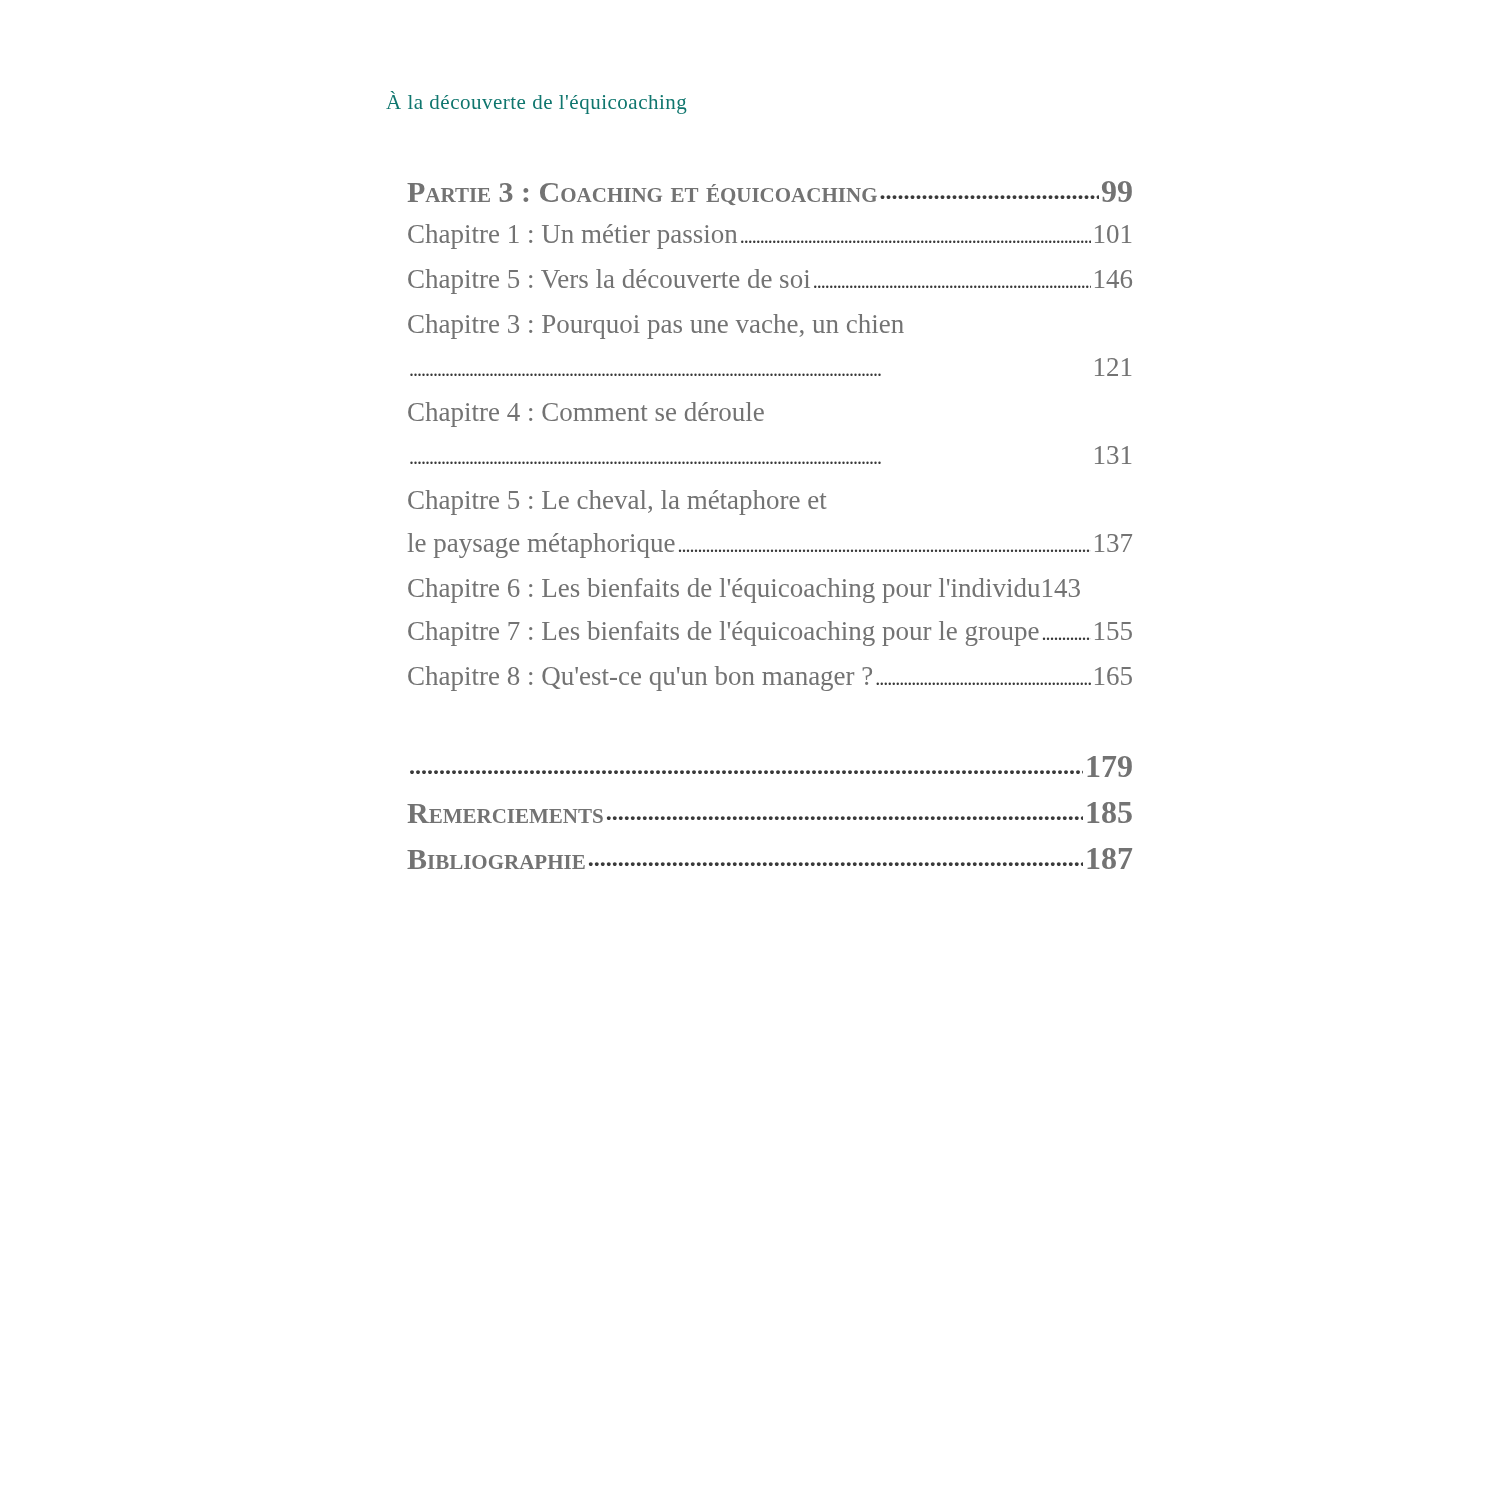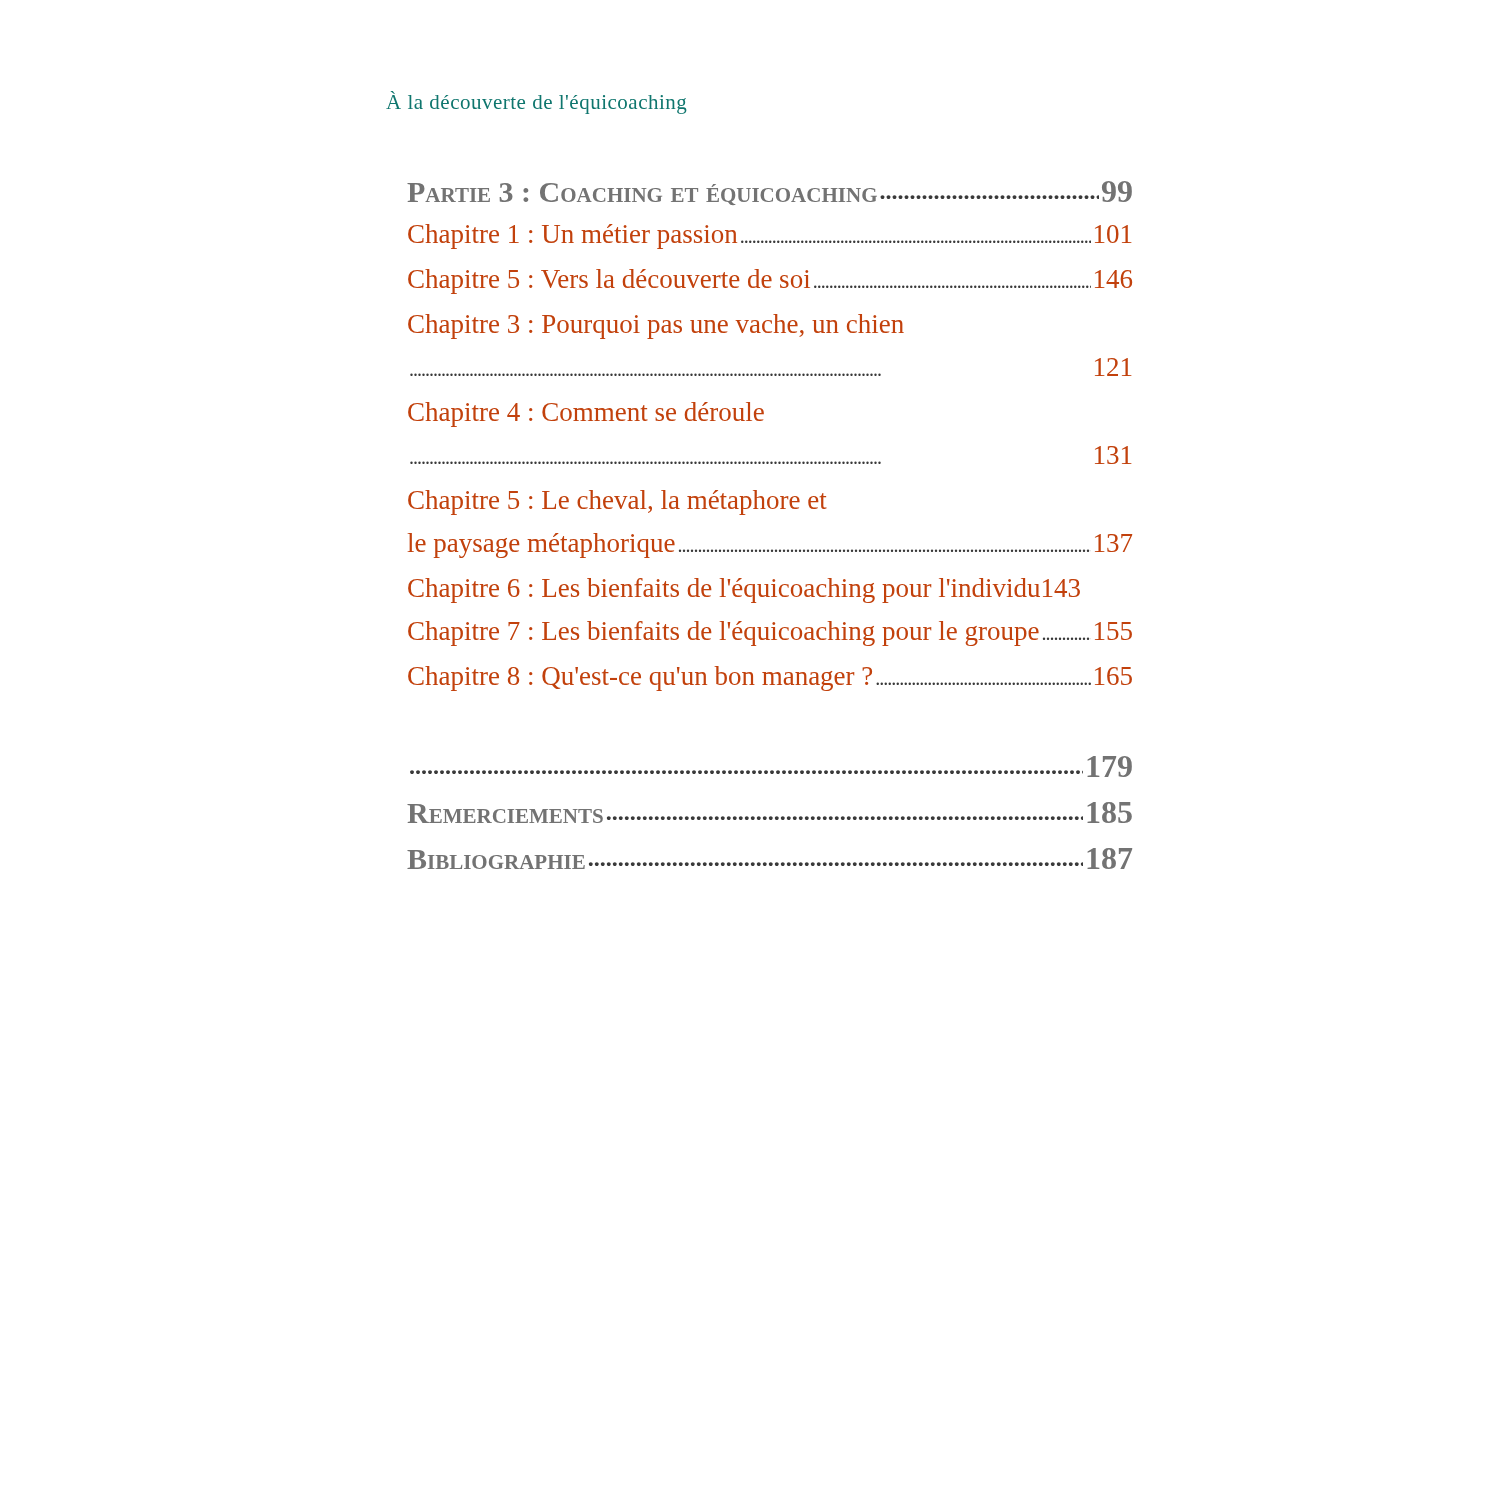--- a/index.html
+++ b/index.html
@@ -8,21 +8,21 @@
       font-family: "Liberation Serif", "DejaVu Serif", serif; color: #2a2a2a;
       overflow: hidden;
     }
     .running-head {
       position: absolute; left: 386px; top: 90px;
       font-size: 21px; color: #0f766e; letter-spacing: 0.5px;
     }
     .toc { position: absolute; left: 407px; top: 167px; width: 726px; }
     .row {
       display: flex; align-items: baseline; white-space: nowrap;
-      font-size: 27px; line-height: 43px; color: #c2410c;
+      font-size: 27px; line-height: 43px; color: #737373;
     }
     .row .t { flex: 0 0 auto; }
     .row .dots {
       flex: 1 1 auto; overflow: hidden; margin: 0 2px;
       color: #3a3a3a;
     }
     .row .dots::before {
       content: ". . . . . . . . . . . . . . . . . . . . . . . . . . . . . . . . . . . . . . . . . . . . . . . . . . . . . . . . . . . . . . . . . . . . . . . . . . . . . . . . . . . . . . . . . . . . . . . . . . . . . . . . . . . . . . . . . . . . . .";
       letter-spacing: -3px; font-size: 20px;
     }

